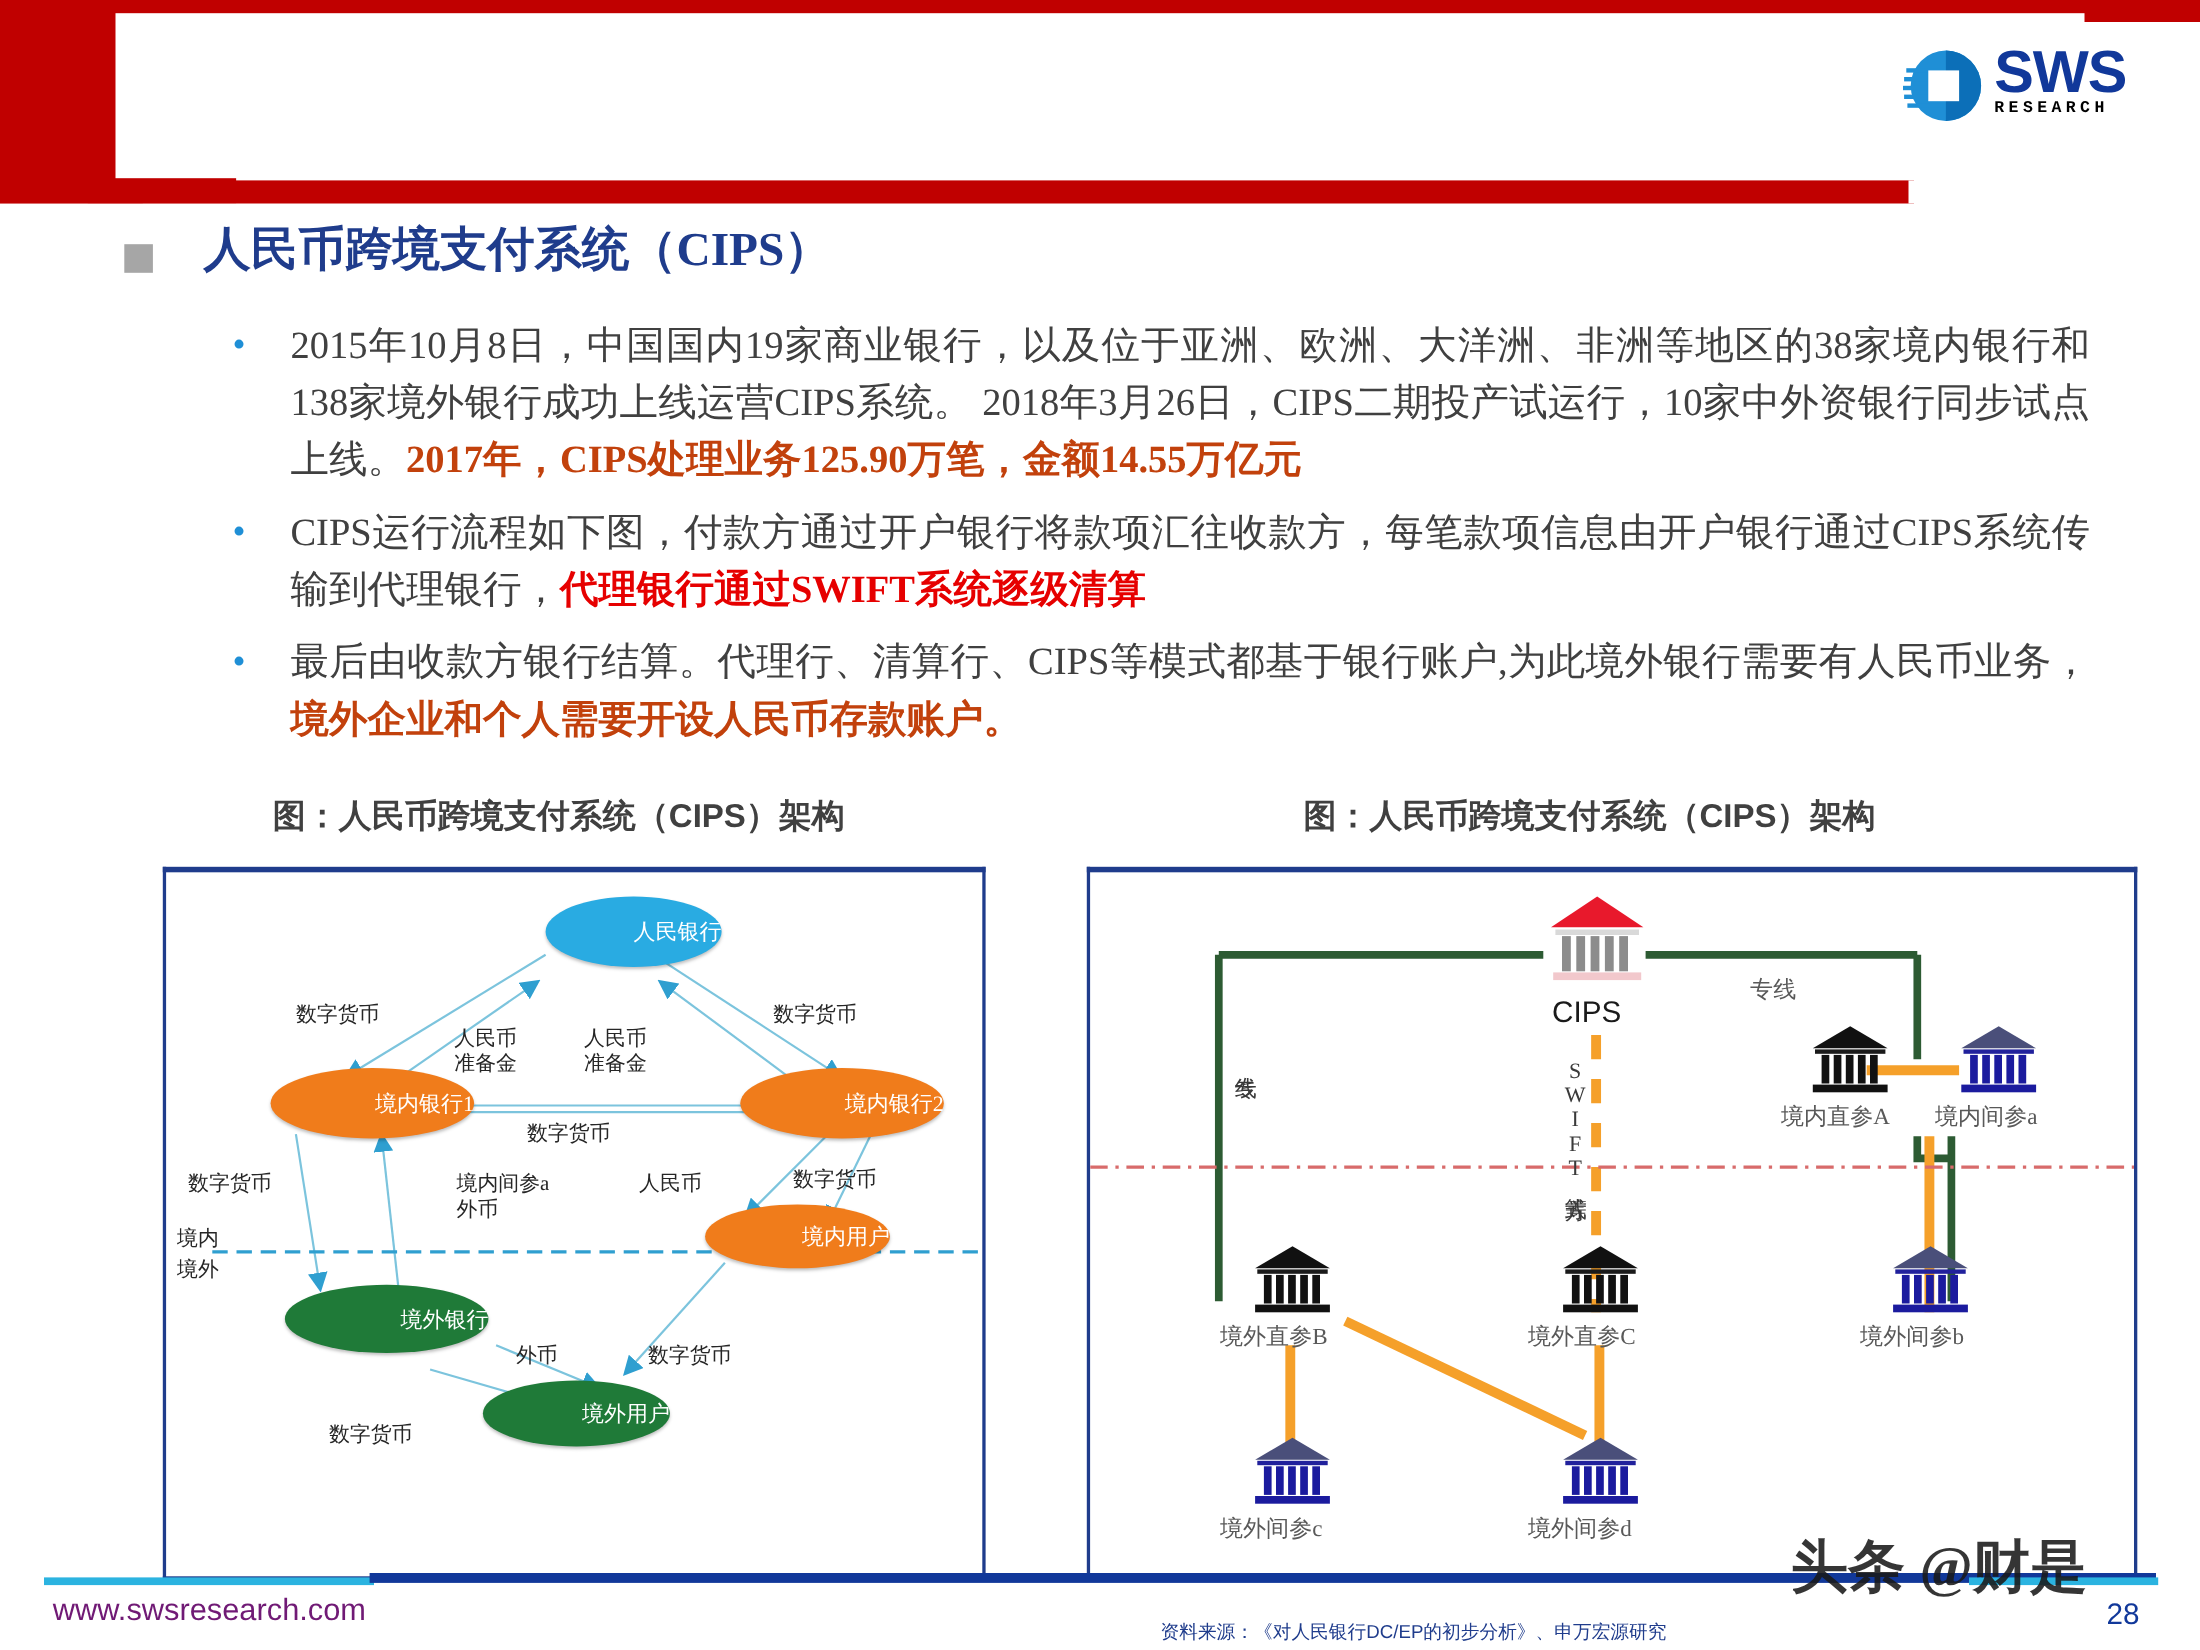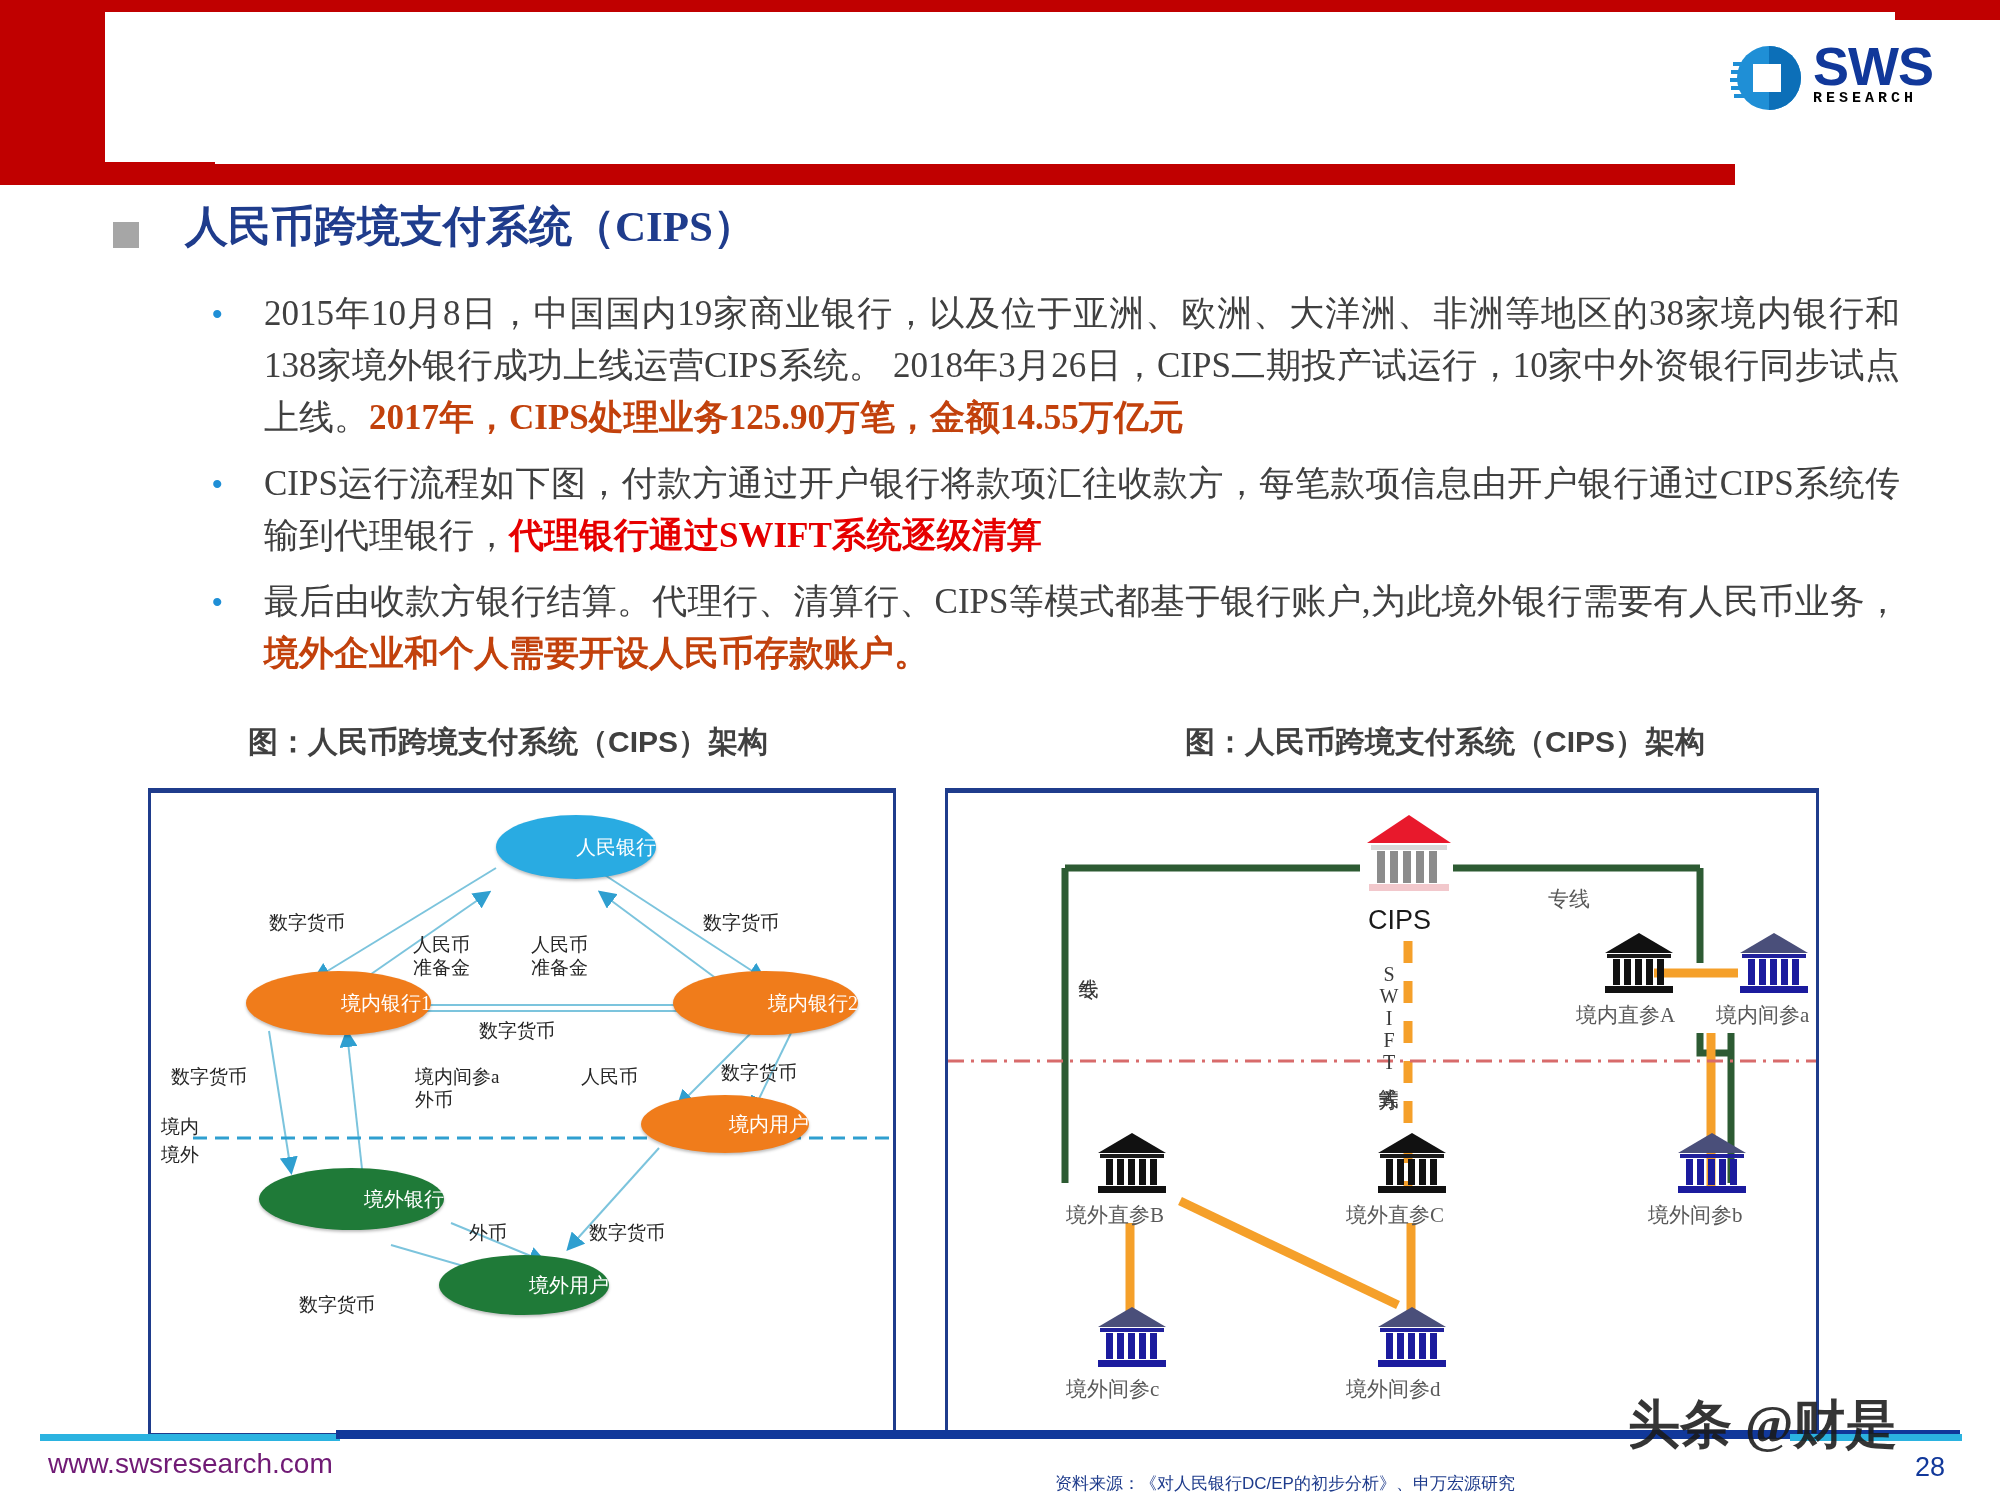--- a/index.html
+++ b/index.html
@@ -49,21 +49,21 @@
   .bold-blk{font-weight:bold;color:#c2410c;}
   .bold-red{font-weight:bold;color:#e60000;}
   
   .fig-cap{position:absolute;font-family:"Liberation Sans",sans-serif;
      font-size:30px;font-weight:bold;color:#404040;white-space:nowrap;}
   .cap-left{left:248px;top:722px;}
   .cap-right{left:1185px;top:722px;}
   
   .fig-box{position:absolute;background:#ffffff;}
   .fig-left{left:148px;top:788px;width:748px;height:650px;}
-  .fig-right{left:945px;top:788px;width:874px;height:650px;}
+  .fig-right{left:988px;top:788px;width:955px;height:650px;}
   .fig-box .edge-top{position:absolute;left:0;top:0;width:100%;height:5px;background:#1f3c8c;}
   .fig-box .edge-bot{position:absolute;left:0;bottom:0;width:100%;height:5px;background:#1f3c8c;}
   .fig-box .edge-l{position:absolute;left:0;top:0;width:3px;height:100%;background:#1f3c8c;}
   .fig-box .edge-r{position:absolute;right:0;top:0;width:3px;height:100%;background:#1f3c8c;}
   .fig-inner{position:absolute;left:3px;top:5px;right:3px;bottom:5px;overflow:hidden;}
   
   .node{position:absolute;border-radius:50%;display:flex;align-items:center;justify-content:flex-end;
      color:#ffffff;font-family:"Liberation Serif","DejaVu Serif",serif;font-size:20px;
      box-shadow:0 2px 3px rgba(0,0,0,.25);}
   .n-blue{background:#29abe2;}

